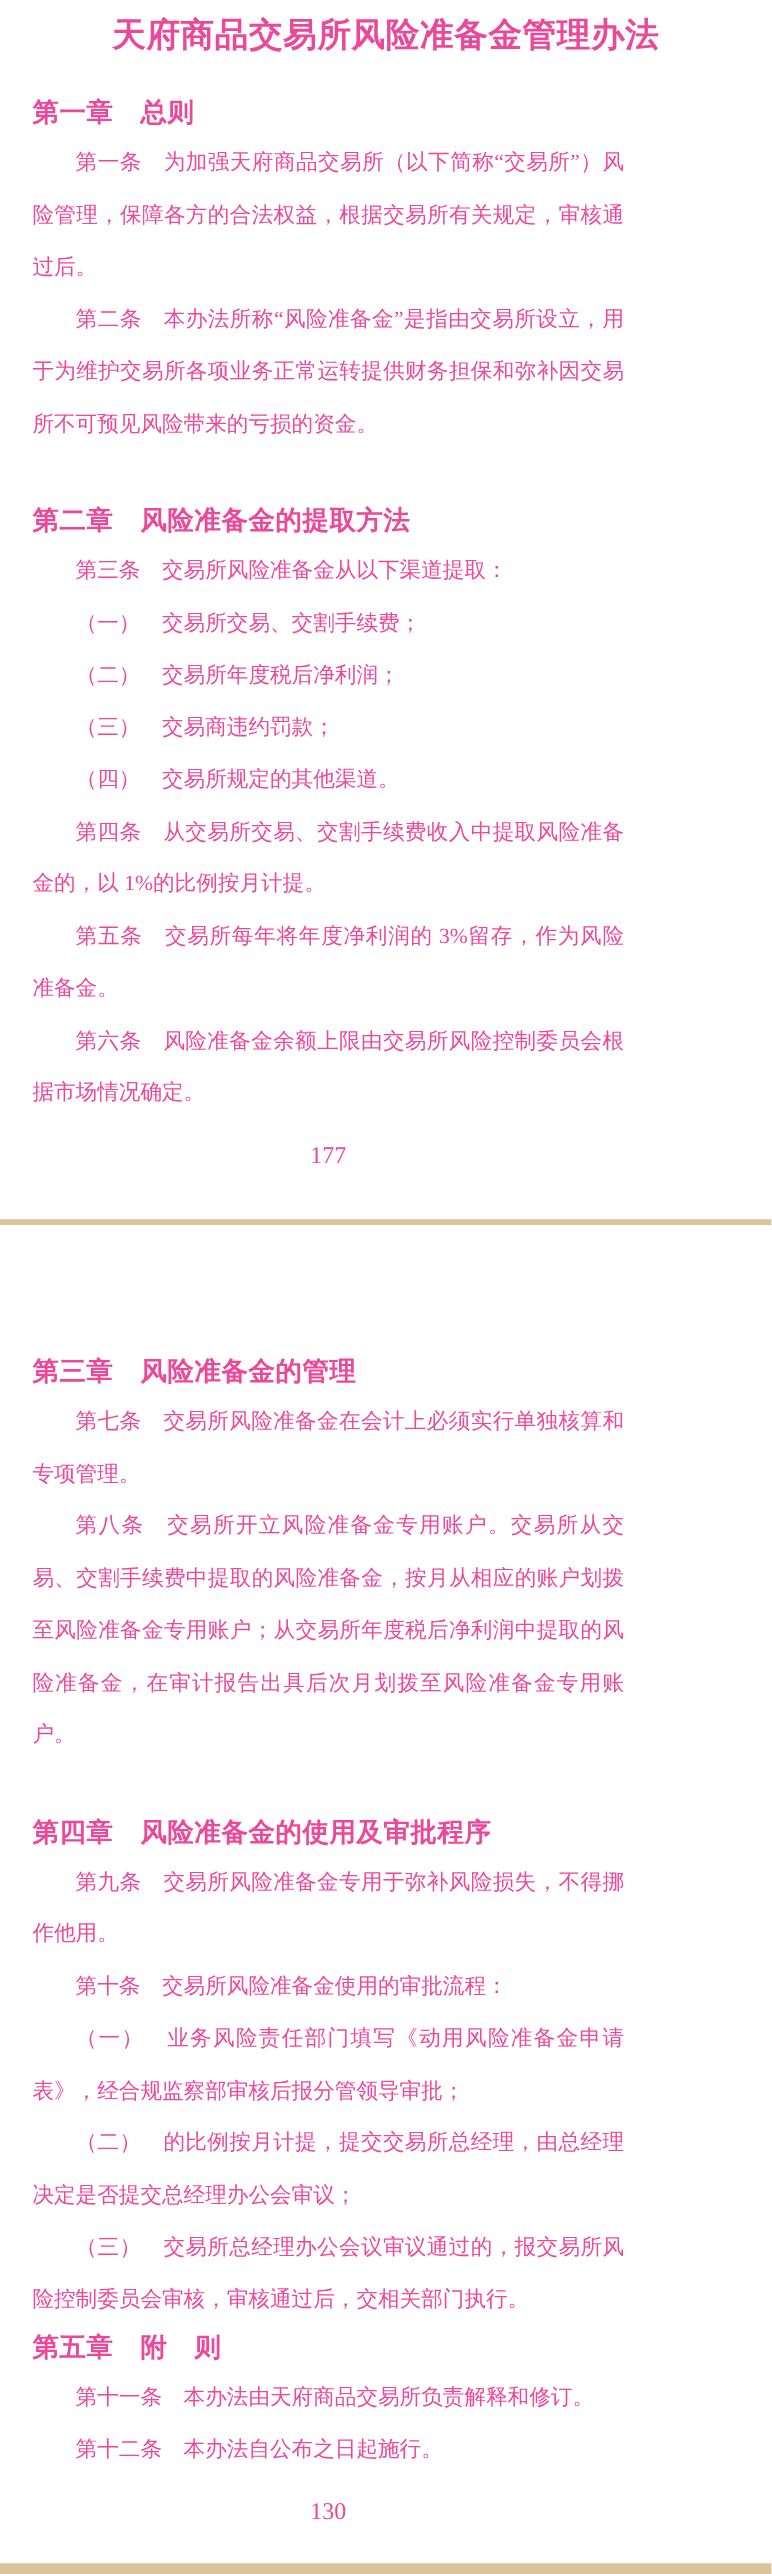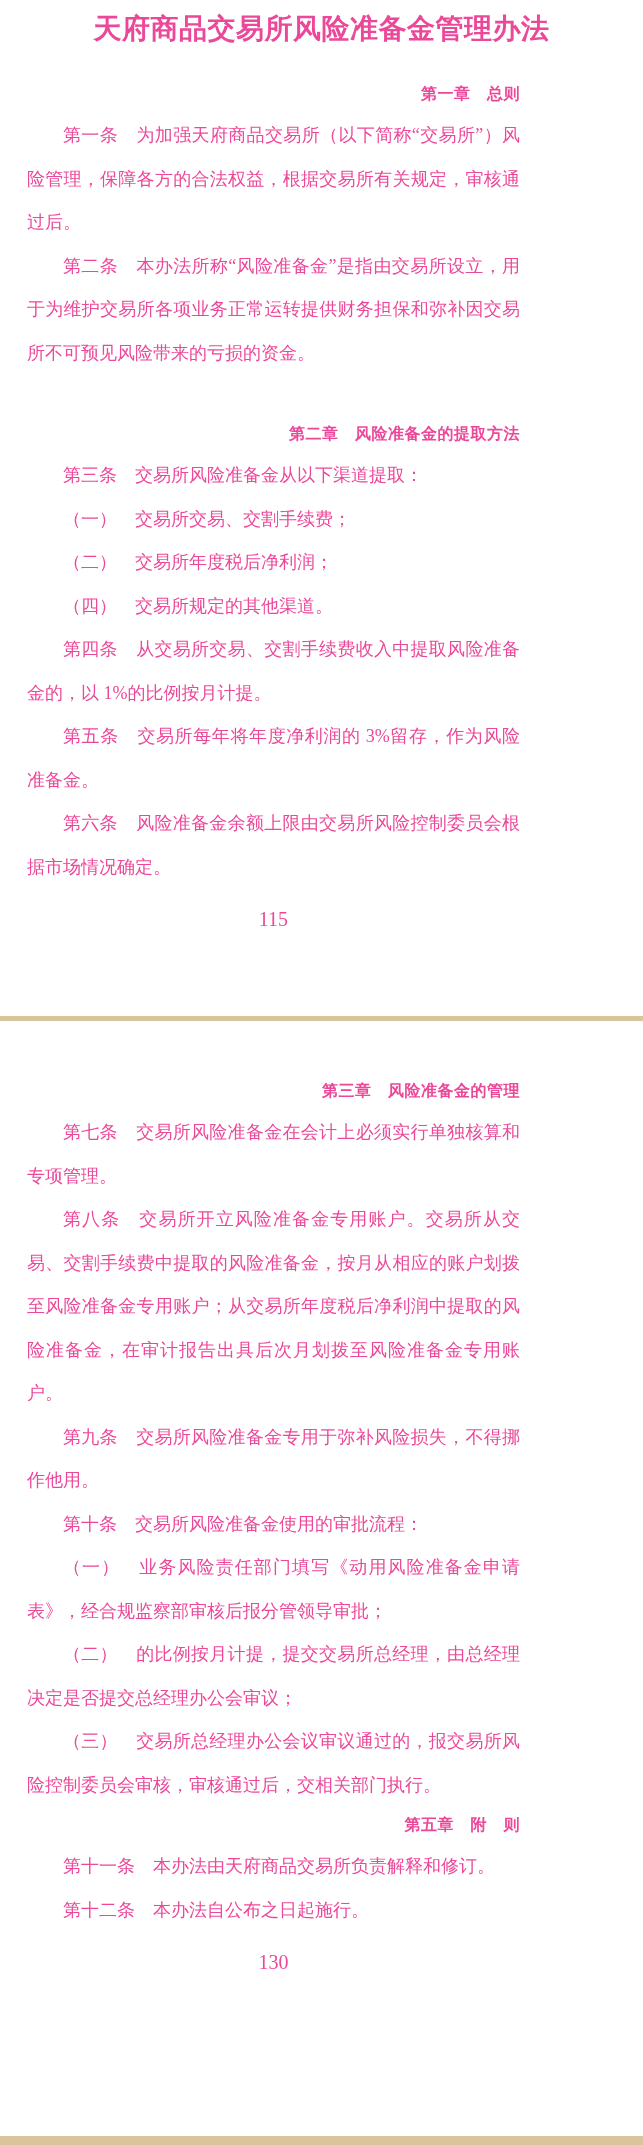--- a/index.html
+++ b/index.html
@@ -12,41 +12,41 @@
     background: #ffffff;
     color: #ec4899;
   }
   .page {
     box-sizing: border-box;
     width: 643px;
     overflow: hidden;
     background: #ffffff;
   }
   .page-1 { height: 1016px; padding-top: 10px; }
-  .page-2 { height: 1115px; padding-top: 56px; }
+  .page-2 { height: 1115px; padding-top: 108px; }
   .content {
     margin-left: 27px;
     width: 493px;
   }
   .doc-title {
     margin: 0;
     font-family: "Liberation Sans", "DejaVu Sans", sans-serif;
     font-weight: bold;
     font-size: 28px;
     line-height: 38px;
     text-align: center;
     letter-spacing: 0.5px;
   }
   .blocks h2.heading {
     margin: 45px 0 6px 0;
     font-family: "Liberation Sans", "DejaVu Sans", sans-serif;
     font-weight: bold;
-    font-size: 16px;
+    font-size: 22px;
     line-height: 28px;
-    text-align: right;
+    text-align: left;
     letter-spacing: 0.5px;
   }
   .page-1 .blocks h2.heading:first-child { margin-top: 32px; }
   .page-2 .blocks h2.heading:first-child { margin-top: 0; }
   .blocks h2.heading.tight { margin-top: 4px; }
   .blocks p.para {
     margin: 0;
     font-family: "Liberation Serif", "DejaVu Serif", serif;
     font-size: 18px;
     line-height: 43.5px;
@@ -80,37 +80,39 @@
     <h1 class="doc-title">天府商品交易所风险准备金管理办法</h1>
     <div class="content">
       <div class="blocks">
           <h2 class="heading">第一章　总则</h2>
           <p class="para">第一条　为加强天府商品交易所（以下简称“交易所”）风险管理，保障各方的合法权益，根据交易所有关规定，审核通过后。</p>
           <p class="para">第二条　本办法所称“风险准备金”是指由交易所设立，用于为维护交易所各项业务正常运转提供财务担保和弥补因交易所不可预见风险带来的亏损的资金。</p>
           <h2 class="heading">第二章　风险准备金的提取方法</h2>
           <p class="para">第三条　交易所风险准备金从以下渠道提取：</p>
           <p class="para">（一）　交易所交易、交割手续费；</p>
           <p class="para">（二）　交易所年度税后净利润；</p>
+          <p class="para">（三）　交易商违约罚款；</p>
           <p class="para">（四）　交易所规定的其他渠道。</p>
           <p class="para">第四条　从交易所交易、交割手续费收入中提取风险准备金的，以 1%的比例按月计提。</p>
           <p class="para">第五条　交易所每年将年度净利润的 3%留存，作为风险准备金。</p>
           <p class="para">第六条　风险准备金余额上限由交易所风险控制委员会根据市场情况确定。</p>
         </div>
-      <div class="page-number">115</div>
+      <div class="page-number">177</div>
     </div>
   </div>
 
   <div class="divider-line" style="background-color: rgb(217, 196, 156);"></div>
 
   <div class="page page-2">
     <div class="content">
       <div class="blocks">
           <h2 class="heading">第三章　风险准备金的管理</h2>
           <p class="para">第七条　交易所风险准备金在会计上必须实行单独核算和专项管理。</p>
           <p class="para">第八条　交易所开立风险准备金专用账户。交易所从交易、交割手续费中提取的风险准备金，按月从相应的账户划拨至风险准备金专用账户；从交易所年度税后净利润中提取的风险准备金，在审计报告出具后次月划拨至风险准备金专用账户。</p>
+          <h2 class="heading">第四章　风险准备金的使用及审批程序</h2>
           <p class="para">第九条　交易所风险准备金专用于弥补风险损失，不得挪作他用。</p>
           <p class="para">第十条　交易所风险准备金使用的审批流程：</p>
           <p class="para">（一）　业务风险责任部门填写《动用风险准备金申请表》，经合规监察部审核后报分管领导审批；</p>
           <p class="para">（二）　的比例按月计提，提交交易所总经理，由总经理决定是否提交总经理办公会审议；</p>
           <p class="para">（三）　交易所总经理办公会议审议通过的，报交易所风险控制委员会审核，审核通过后，交相关部门执行。</p>
           <h2 class="heading tight">第五章　附　则</h2>
           <p class="para">第十一条　本办法由天府商品交易所负责解释和修订。</p>
           <p class="para">第十二条　本办法自公布之日起施行。</p>
         </div>
       <div class="page-number">130</div>

